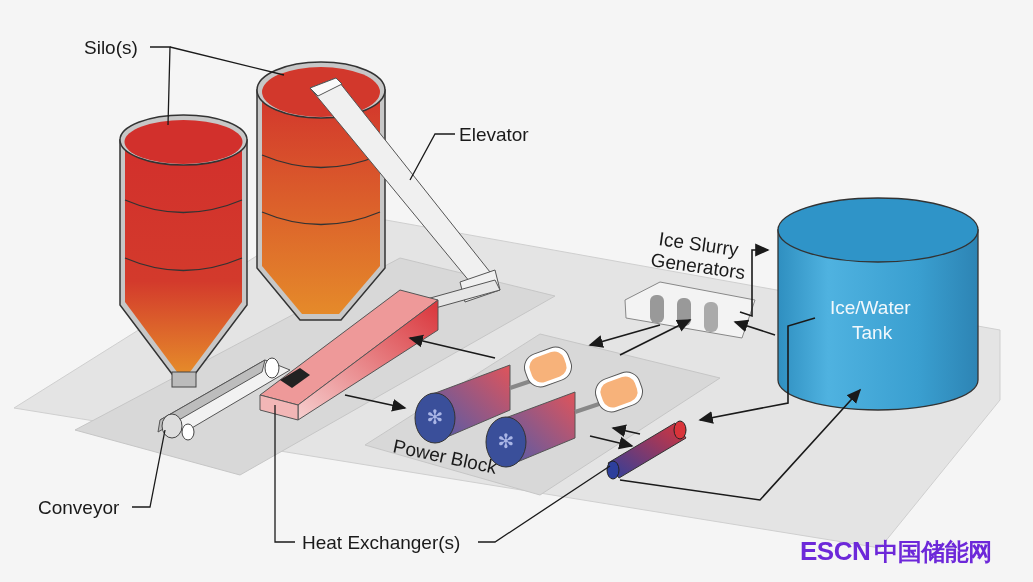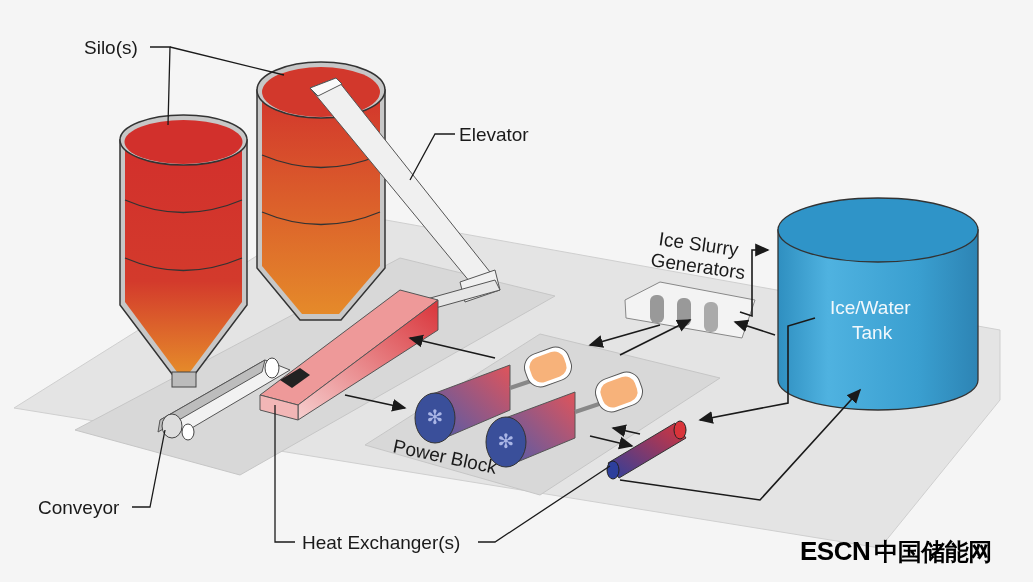--- a/index.html
+++ b/index.html
@@ -1,20 +1,20 @@
 <!DOCTYPE html>
 <html><head>
 <meta charset="utf-8">
 <style>
   html,body{margin:0;padding:0;background:#f5f5f5;}
   #stage{position:relative;width:1033px;height:582px;overflow:hidden;background:#f5f5f5;font-family:"Liberation Sans",sans-serif;}
   svg{position:absolute;left:0;top:0;}
   .lbl{font-family:"Liberation Sans",sans-serif;font-size:19px;fill:#1a1a1a;}
   .lbl-w{font-family:"Liberation Sans",sans-serif;font-size:19px;fill:#f2f8fc;}
-  .logo{position:absolute;left:800px;top:536px;font-family:"Liberation Sans",sans-serif;font-weight:bold;color:#000000;font-size:26px;letter-spacing:-0.5px;}
+  .logo{position:absolute;left:800px;top:536px;font-family:"Liberation Sans",sans-serif;font-weight:bold;color:#6d28d9;font-size:26px;letter-spacing:-0.5px;}
   .logo .cn{font-weight:bold;font-size:24px;margin-left:4px;font-family:"DejaVu Sans",sans-serif;}
 </style>
 </head>
 <body>
 
 <div id="stage">
 <svg width="1033" height="582" viewBox="0 0 1033 582">
   <defs>
     <linearGradient id="siloL" x1="0" y1="0" x2="0" y2="1">
       <stop offset="0" stop-color="#d2302c"></stop>

